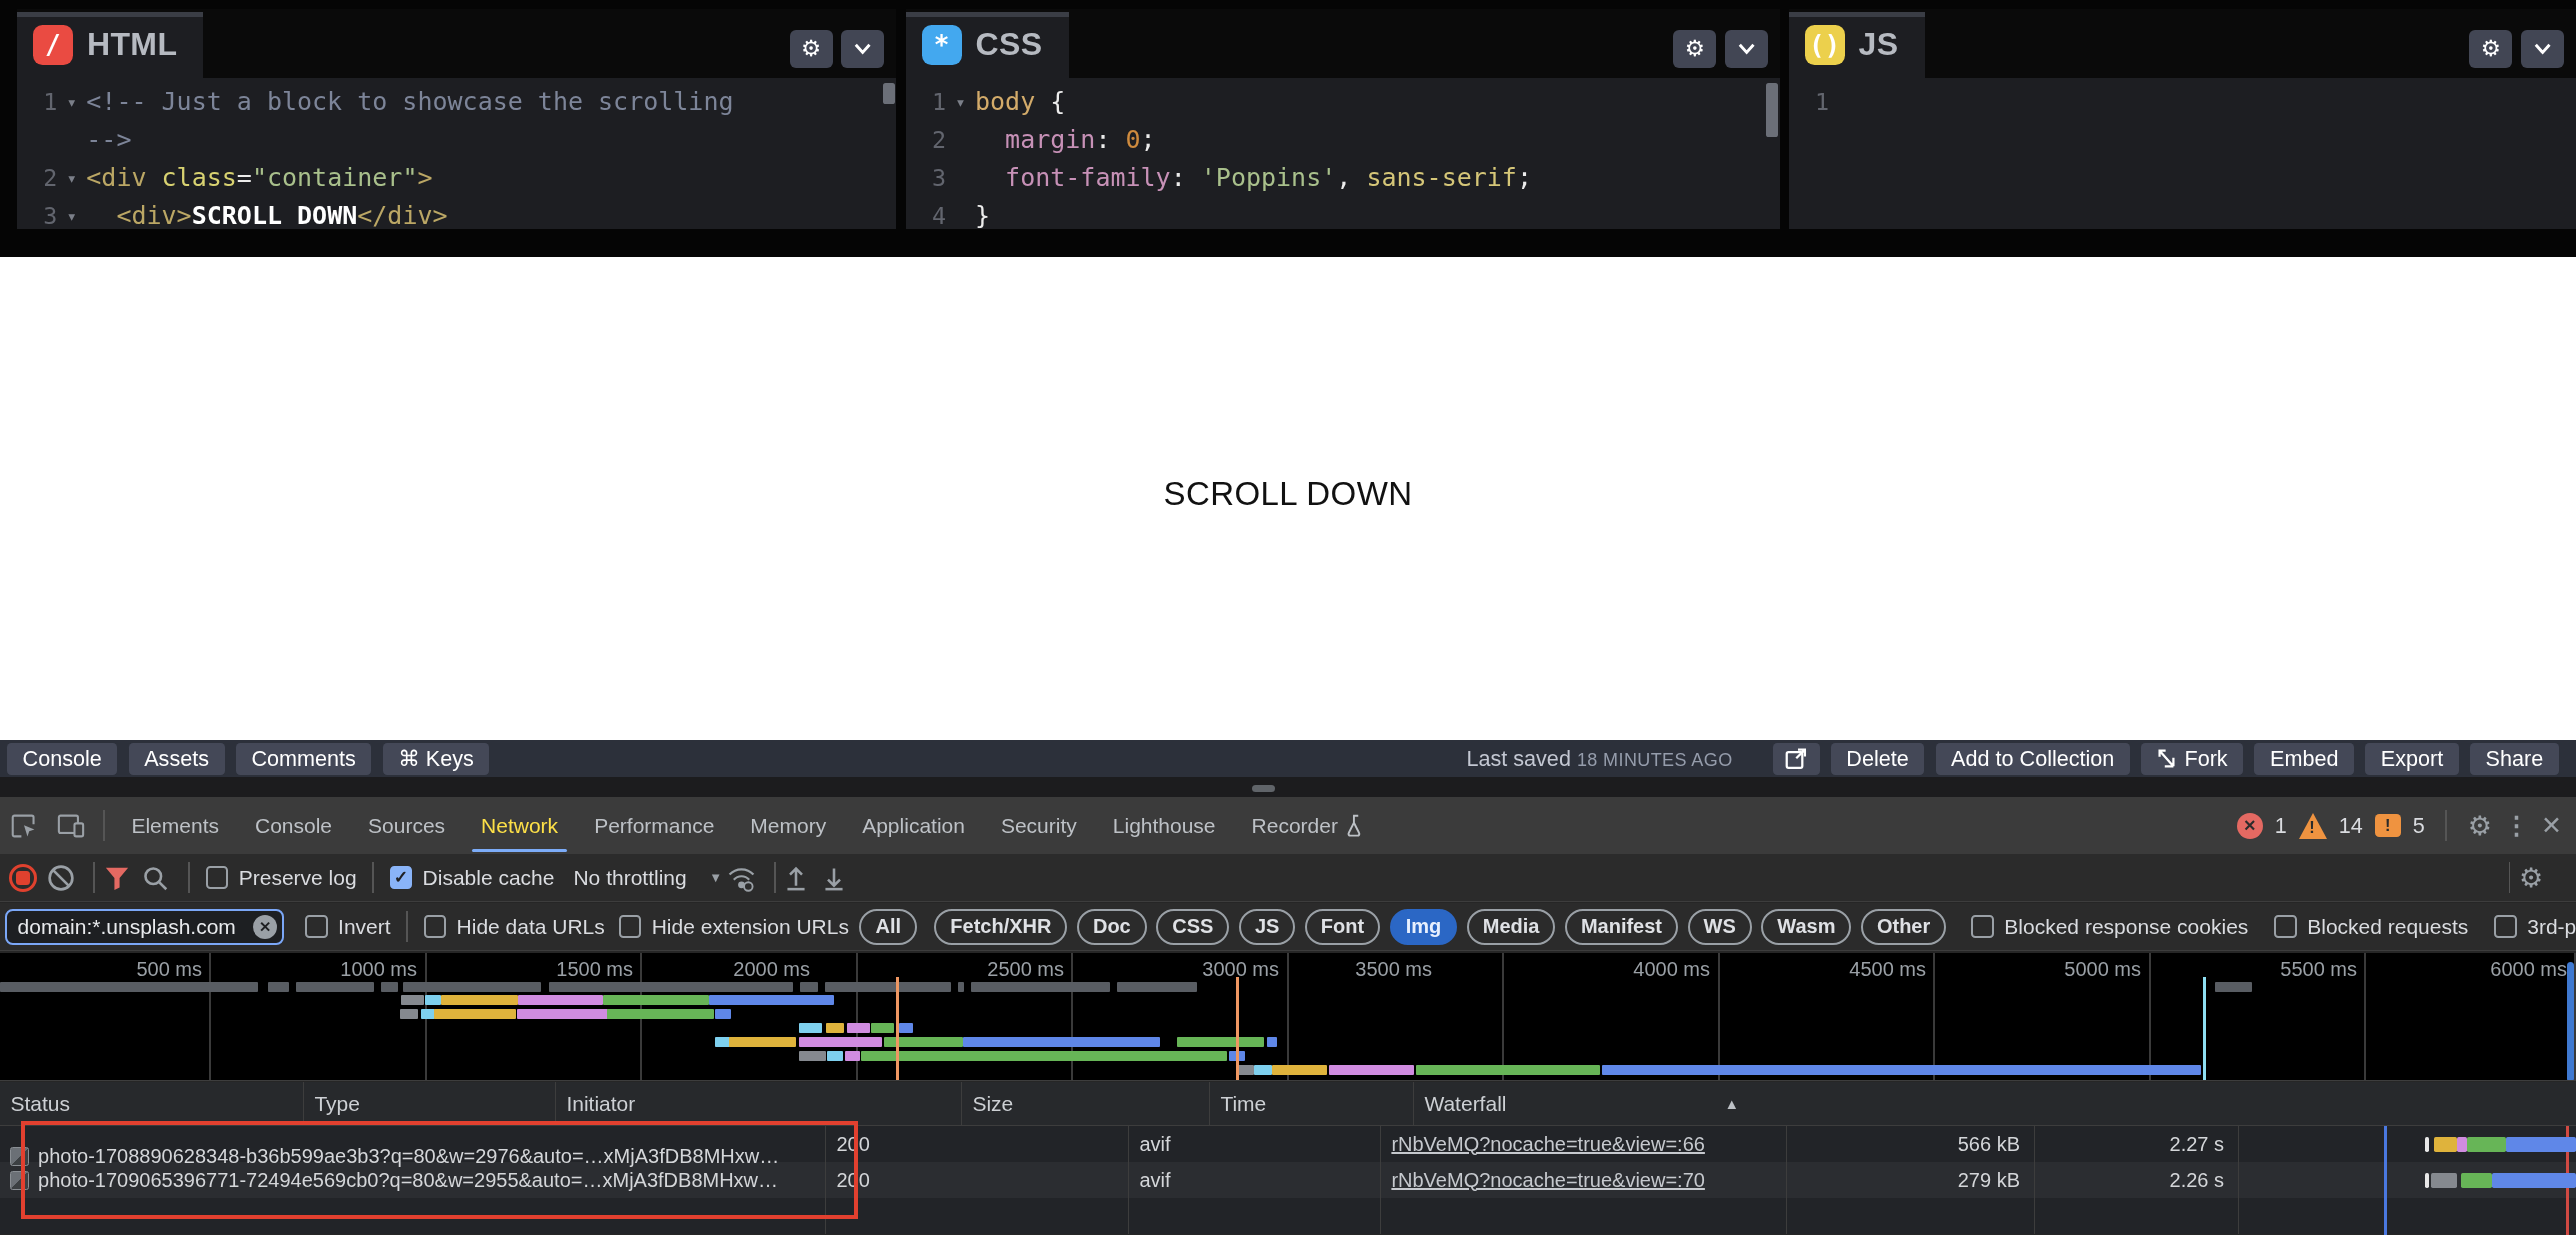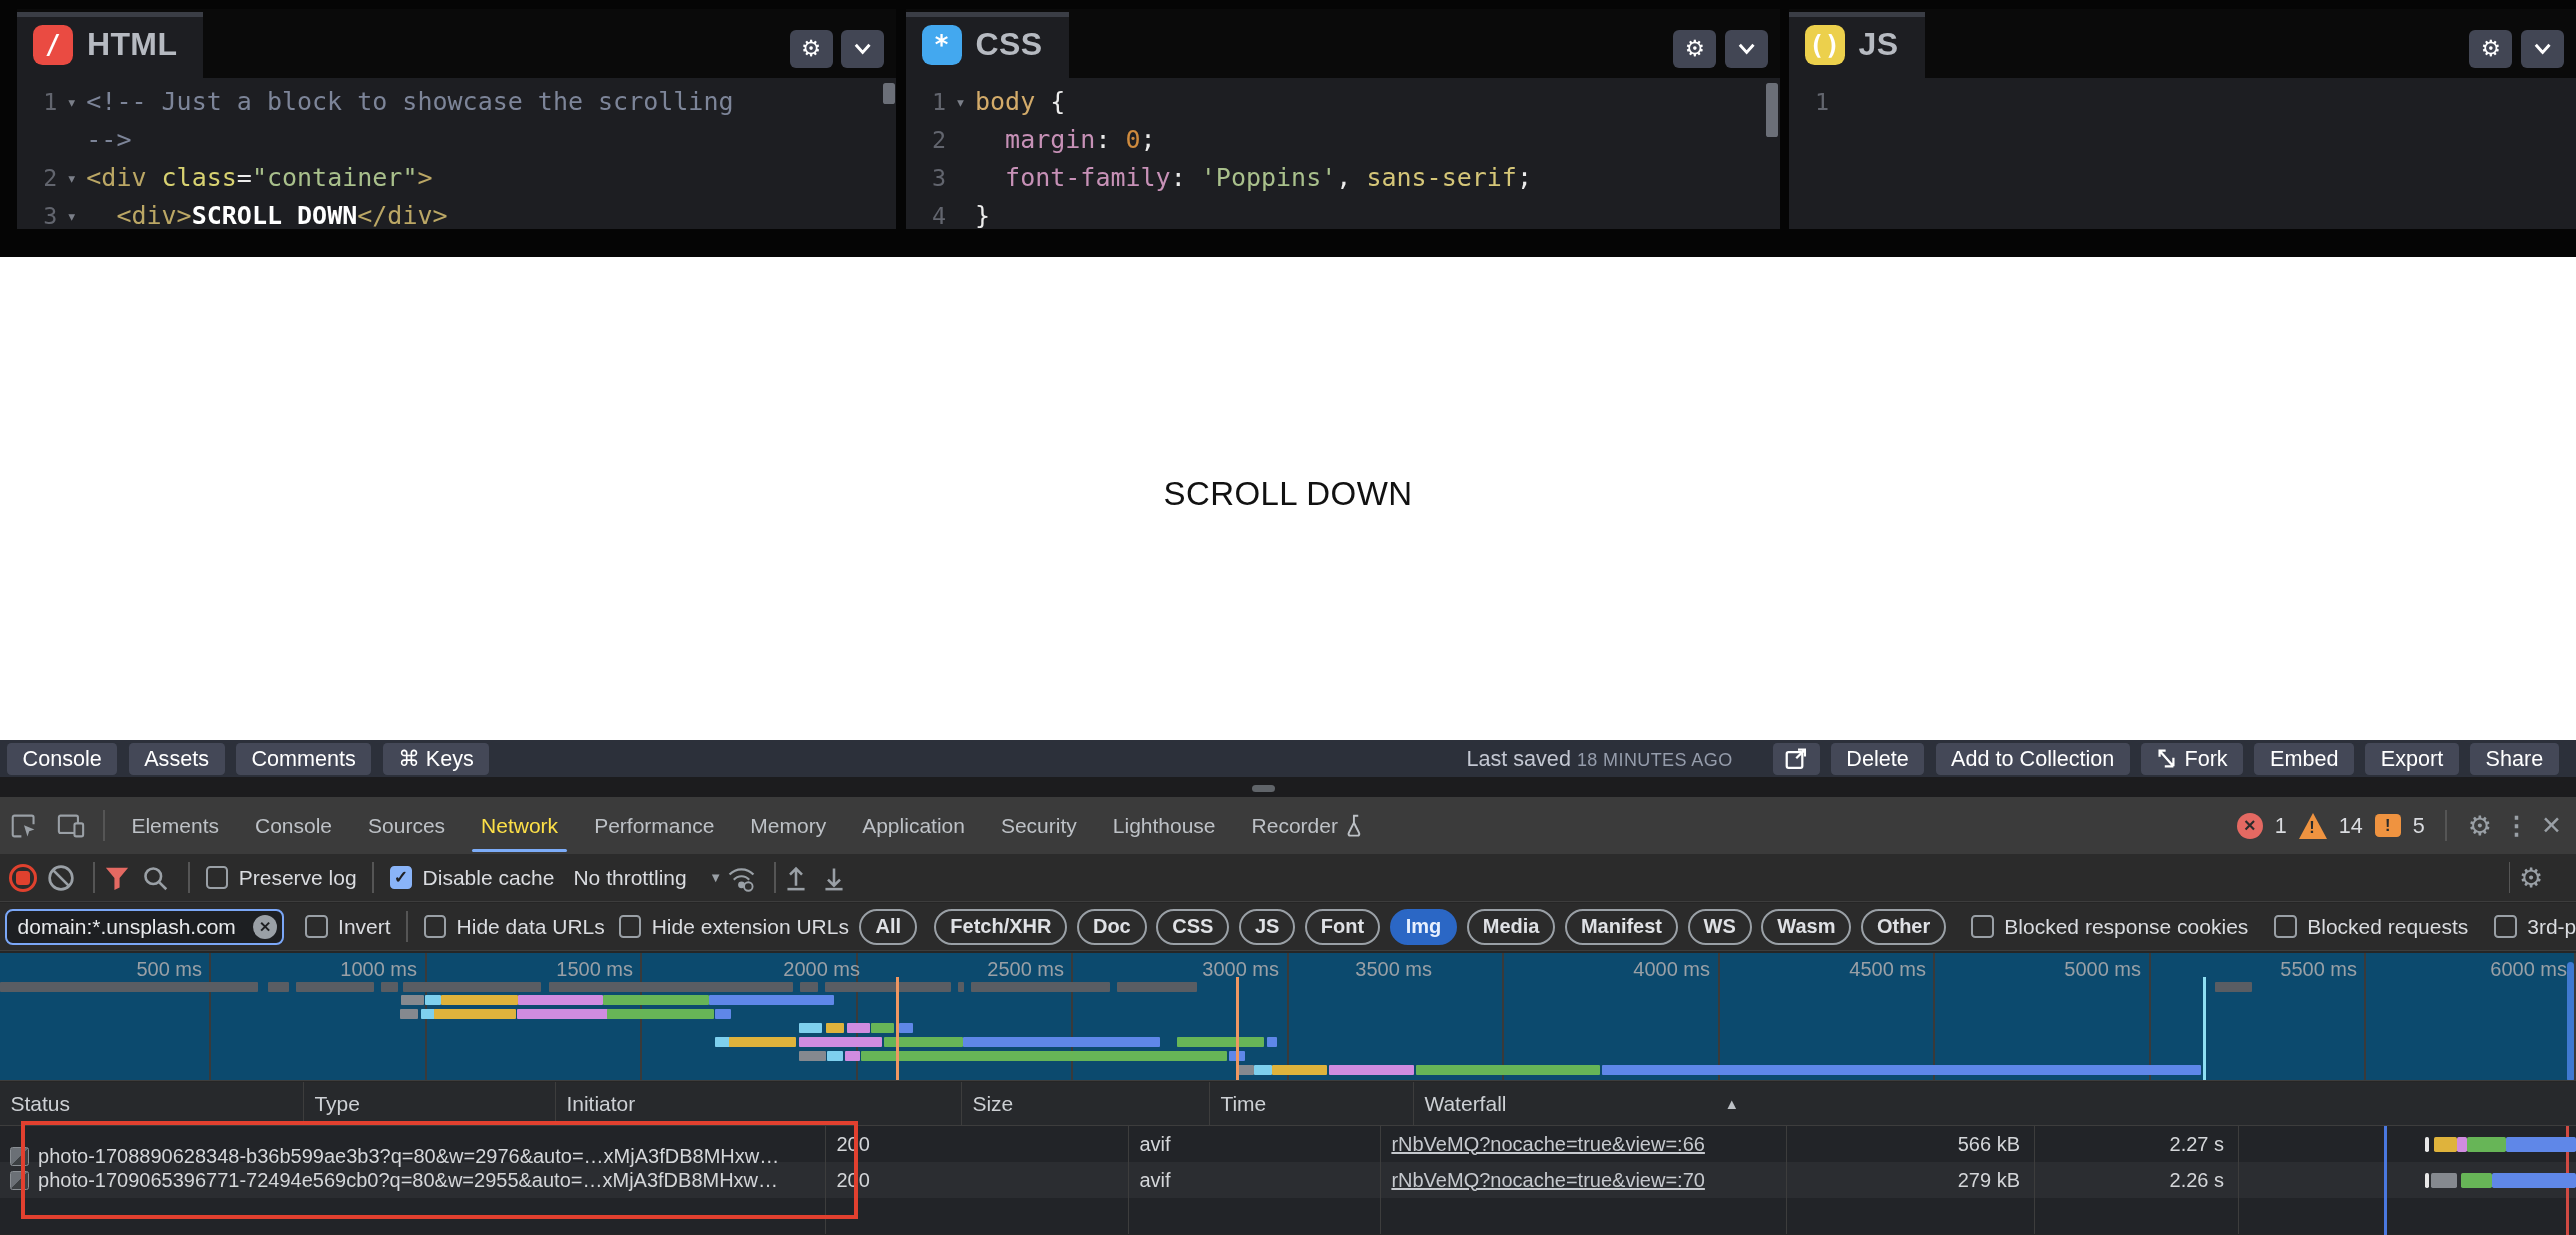--- a/index.html
+++ b/index.html
@@ -101,21 +101,21 @@
                   color:#e8eaed; font-size:21px; padding:0 38px 0 10.4px; outline:none;
                   font-family:"Liberation Sans",sans-serif; }
   .clear-x { position:absolute; right:7px; top:6px; width:24px; height:24px; border-radius:50%; background:#9aa0a6;
              color:#1d1f22; font-size:14.7px; font-weight:bold; display:flex; align-items:center; justify-content:center; }
   .pill { border:2.6px solid #9aa0a6; border-radius:18px; height:35px; padding:16px 14px; display:flex; align-items:center;
           color:#dfe1e5; font-weight:600; font-size:20px; margin-right:9.5px; flex:none; }
   .pill.selected { background:#2b67c5; border-color:#2b67c5; color:#e8f0fe; }
   #pills { display:flex; align-items:center; margin-left:3.5px; }
 
   
-  #dt-overview { position:absolute; left:0; top:176px; width:100%; height:128px; background:#0c4a6e;
+  #dt-overview { position:absolute; left:0; top:176px; width:100%; height:128px; background:#000000;
                  border-bottom:1.7px solid #3d3d3d; overflow:hidden; }
   .gridline { position:absolute; top:0; bottom:0; width:1.7px; background:#3a3a3a; }
   .tick-label { position:absolute; top:5.2px; width:138px; text-align:right; color:#9aa0a6; font-size:20px; }
   .ovbar { position:absolute; height:9.5px; border-radius:0.9px; }
   .evline { position:absolute; top:24px; bottom:0; width:2.6px; }
   .ov-scroll { position:absolute; background:#3f79d1; border-radius:3.5px; }
 
   
   #dt-table { position:absolute; left:0; top:305px; width:100%; height:153px; }
   #thead { position:absolute; left:0; top:0; width:100%; height:44px; background:#27292c; display:flex;
@@ -491,21 +491,21 @@
     </div>
 
     <div id="dt-overview">
         <div class="gridline" style="left: 209px;"></div>
         <div class="tick-label" style="left: 64px;">500 ms</div>
         <div class="gridline" style="left: 425px;"></div>
         <div class="tick-label" style="left: 279px;">1000 ms</div>
         <div class="gridline" style="left: 640px;"></div>
         <div class="tick-label" style="left: 495px;">1500 ms</div>
         <div class="gridline" style="left: 856px;"></div>
-        <div class="tick-label" style="left: 722px;">2000 ms</div>
+        <div class="tick-label" style="left: 672px;">2000 ms</div>
         <div class="gridline" style="left: 1071px;"></div>
         <div class="tick-label" style="left: 926px;">2500 ms</div>
         <div class="gridline" style="left: 1287px;"></div>
         <div class="tick-label" style="left: 1141px;">3000 ms</div>
         <div class="gridline" style="left: 1502px;"></div>
         <div class="tick-label" style="left: 1294px;">3500 ms</div>
         <div class="gridline" style="left: 1718px;"></div>
         <div class="tick-label" style="left: 1572px;">4000 ms</div>
         <div class="gridline" style="left: 1933px;"></div>
         <div class="tick-label" style="left: 1788px;">4500 ms</div>

